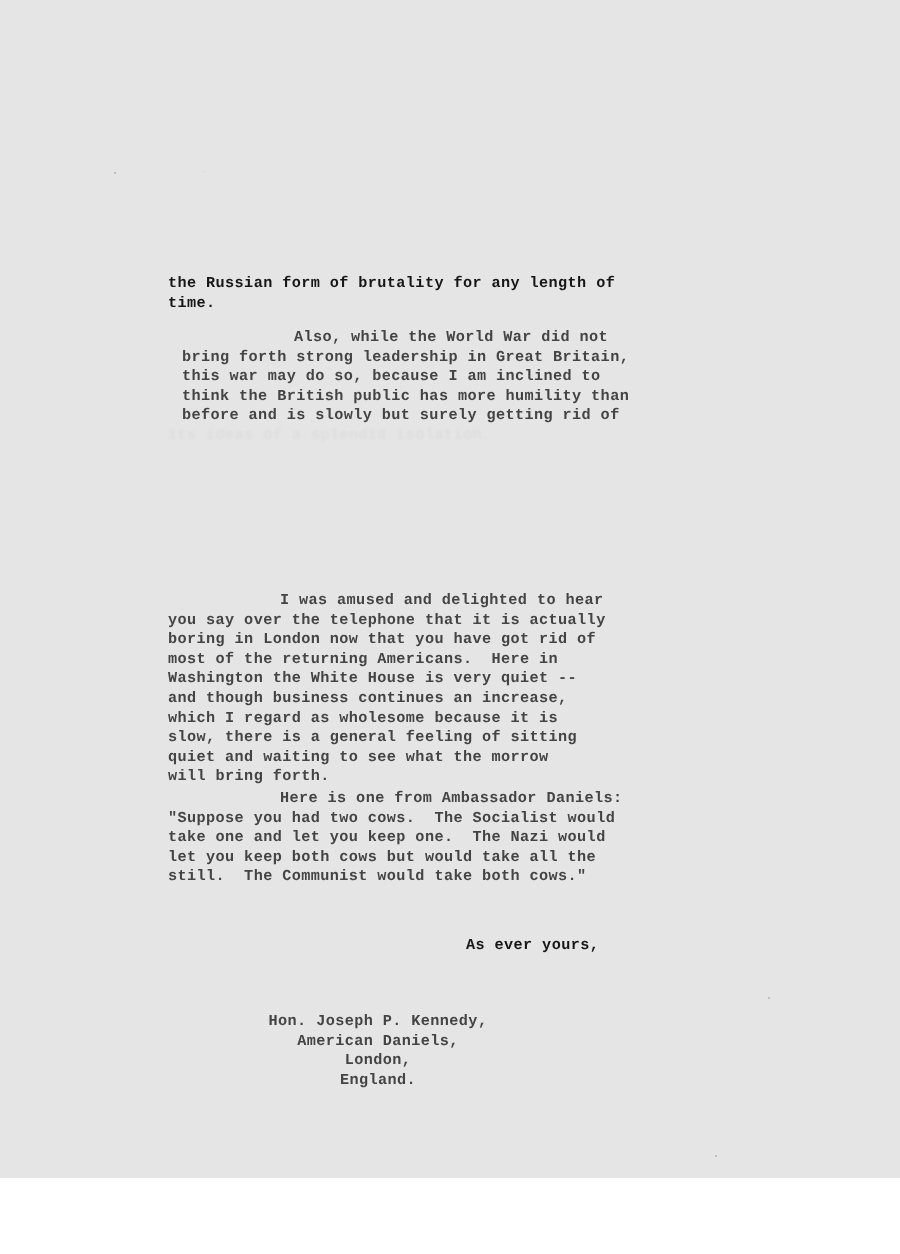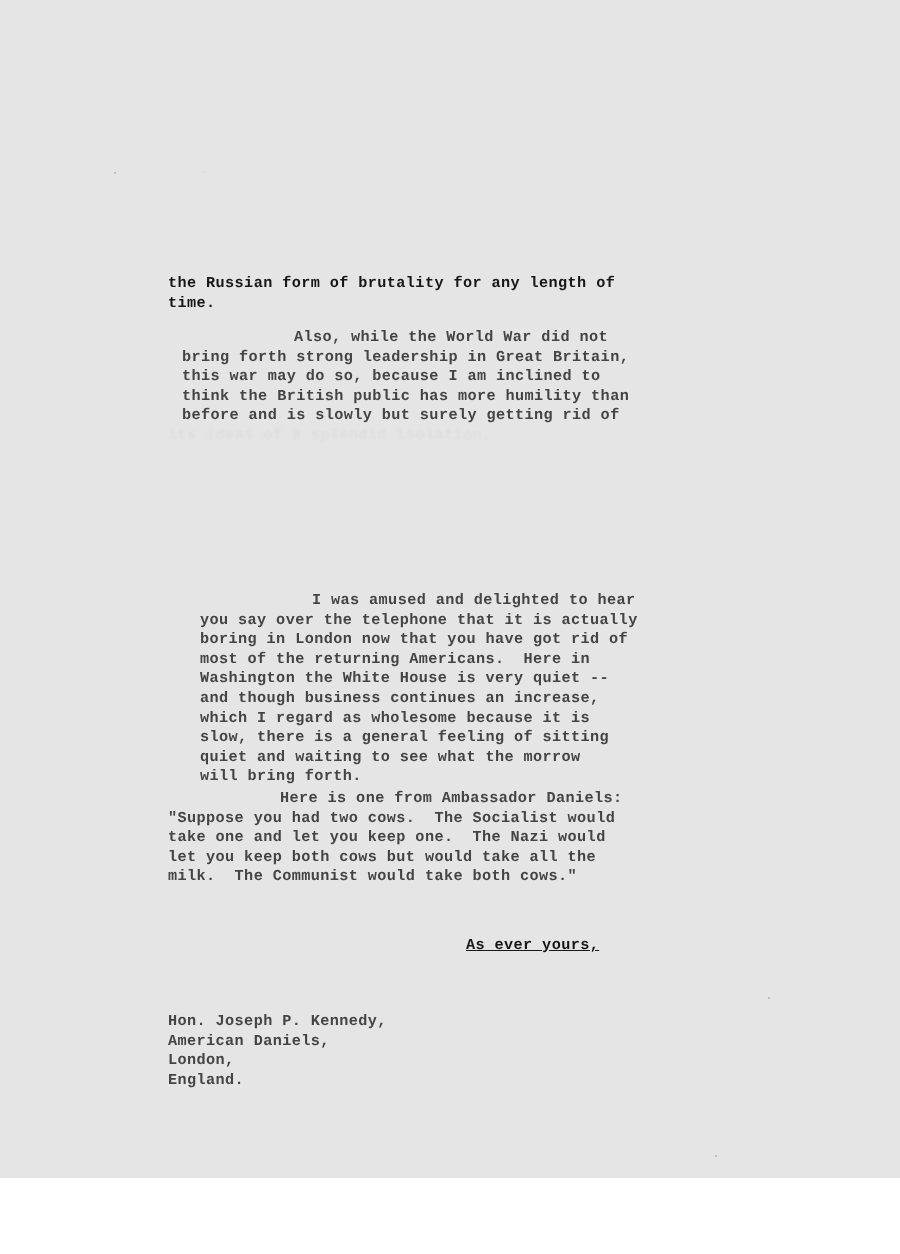--- a/index.html
+++ b/index.html
@@ -58,40 +58,40 @@
 
   <div class="typed p-body ink-mid" style="top: 328px; margin-left: 14px;"><span class="indent"></span><span>Also, while the World War did not
 bring forth strong leadership in Great Britain,
 this war may do so, because I am inclined to
 think the British public has more humility than
 before and is slowly but surely getting rid of</span></div>
 
   <div class="typed p-body ink-ghost" style="top: 426px;">its ideas of a splendid isolation.</div>
 
 
-  <div class="typed p-body ink-mid" style="top: 591px; margin-left: 32px;"><span class="indent"></span><span>I was amused and delighted to hear
+  <div class="typed p-body ink-mid" style="top: 591px;"><span class="indent"></span><span>I was amused and delighted to hear
 you say over the telephone that it is actually
 boring in London now that you have got rid of
 most of the returning Americans.  Here in
 Washington the White House is very quiet --
 and though business continues an increase,
 which I regard as wholesome because it is
 slow, there is a general feeling of sitting
 quiet and waiting to see what the morrow
 will bring forth.</span></div>
 
   <div class="typed p-body ink-mid" style="top: 789px;"><span class="indent"></span><span>Here is one from Ambassador Daniels:
 "Suppose you had two cows.  The Socialist would
 take one and let you keep one.  The Nazi would
 let you keep both cows but would take all the
-milk.  The Communist would take both cows."</span></div>
+still.  The Communist would take both cows."</span></div>
 
 
-  <div class="typed closing-2 ink-dark" style="width: 320px; text-decoration: underline;">As ever yours,</div>
+  <div class="typed closing-2 ink-dark" style="width: 320px;">As ever yours,</div>
 
-  <div class="typed address ink-mid" style="width: 420px;"><span>Hon. Joseph P. Kennedy,</span><br><span>American Daniels,</span><br><span>London,</span><br><span>England.</span></div>
+  <div class="typed address ink-mid" style="width: 420px; text-align: center;"><span>Hon. Joseph P. Kennedy,</span><br><span>American Daniels,</span><br><span>London,</span><br><span>England.</span></div>
 
   <div class="speck" style="left:114px; top:172px; width:2px; height:2px;"></div>
   <div class="speck" style="left:204px; top:171px; width:1px; height:1px; opacity:0.35;"></div>
   <div class="speck" style="left:768px; top:997px; width:2px; height:2px;"></div>
   <div class="speck" style="left:715px; top:1155px; width:2px; height:2px;"></div>
 
 </div>
 
 </body></html>

